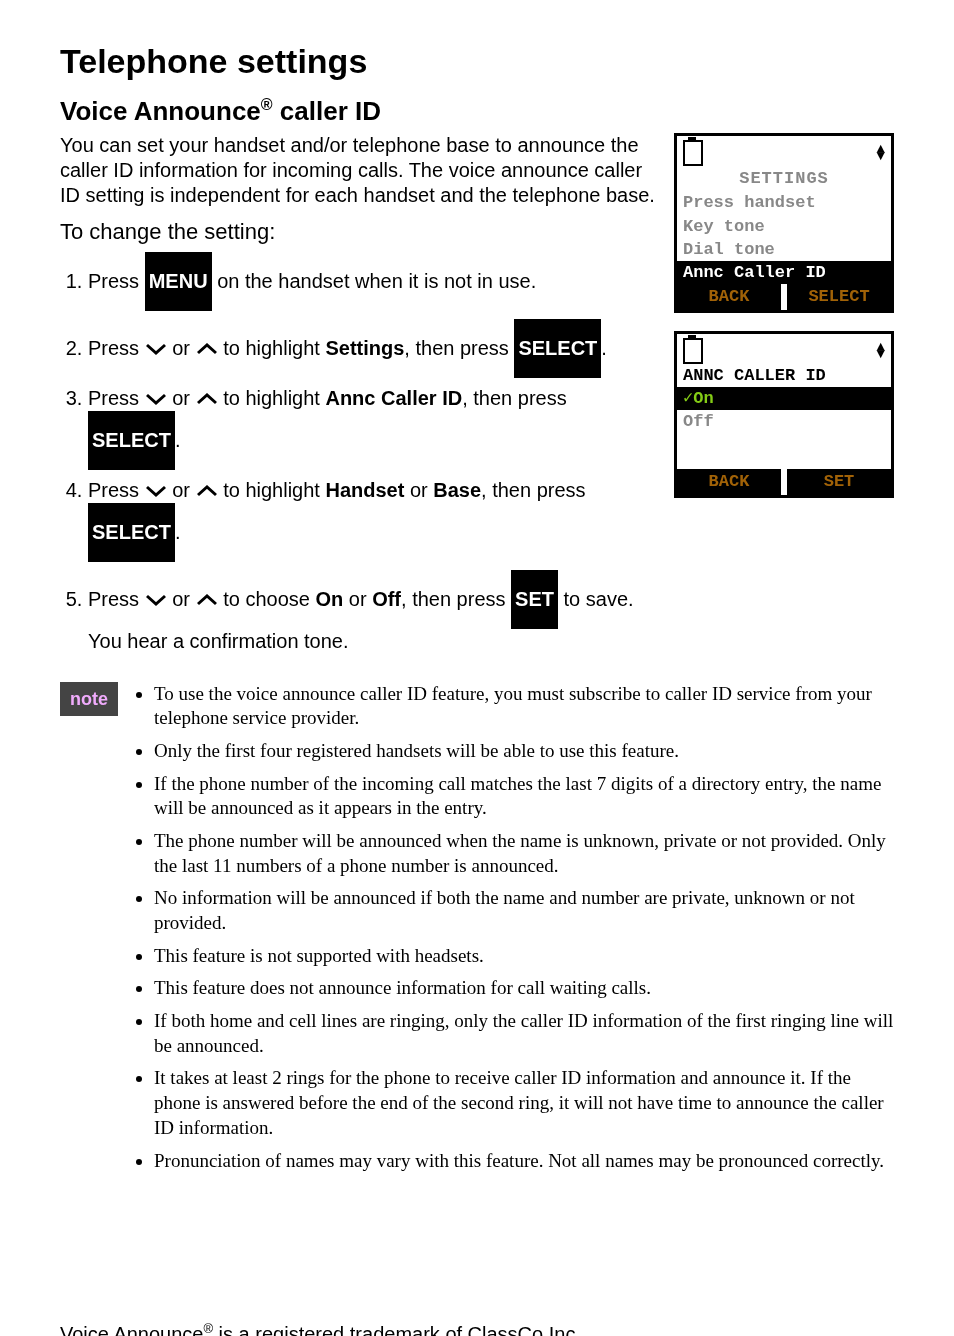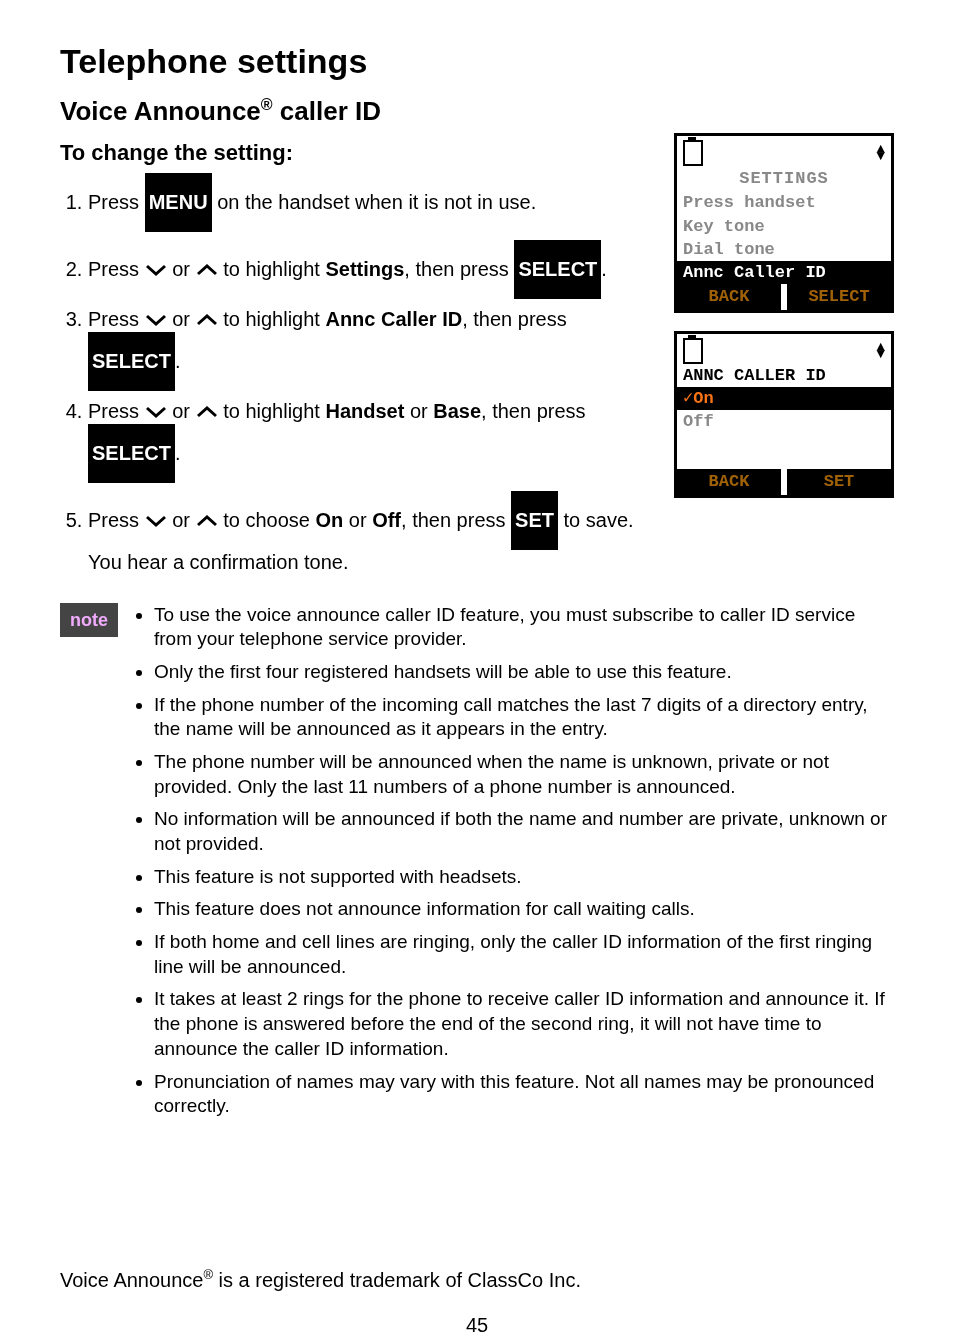--- a/index.html
+++ b/index.html
@@ -34,21 +34,21 @@
     .left-col {
       flex: 1;
       min-width: 0;
     }
     .right-col {
       width: 220px;
       flex-shrink: 0;
     }
     h3 {
       font-size: 22px;
-      font-weight: bold;
+      font-weight: normal;
       margin: 6px 0 6px 0;
     }
     ol {
       margin: 0;
       padding-left: 28px;
     }
     ol li {
       margin-bottom: 8px;
     }
     .btn-label {
@@ -81,20 +81,21 @@
     }
     .note-list {
       list-style: disc;
       margin: 0;
       padding-left: 24px;
       font-size: 19px;
       line-height: 1.3;
     }
     .note-list li {
       margin-bottom: 8px;
+      font-family: Liberation Serif, serif;
     }
 
     .trademark {
       margin-top: 140px;
       font-size: 20px;
     }
     .trademark sup { font-size: 13px; }
     .page-num {
       text-align: center;
       margin-top: 8px;
@@ -161,33 +162,34 @@
       color: #a16207;
       text-align: center;
       padding: 2px 0;
     }
     .lcd-softkeys > div:first-child {
       margin-right: 6px;
     }
     .lcd-spacer { height: 36px; }
     .lcd-row.check-row {
       background: #000;
-      color: #f97316;
+      color: #84cc16;
     }
   </style>
 </head>
 <body>
 
 <h1>Telephone settings</h1>
 <h2>
   <span>Voice Announce</span><sup>®</sup><span> caller ID</span>
 </h2>
 
 <div class="content-row">
   <div class="left-col">
+    <p class="intro">You can set your handset and/or telephone base to announce the caller ID information for incoming calls. The voice announce caller ID setting is independent for each handset and the telephone base.</p>
     <h3>To change the setting:</h3>
     <ol>
       <li>
         <span>Press </span><span class="btn-label">MENU</span><span> on the handset when it is not in use.</span>
       </li>
       <li>
         <span>Press </span><svg class="arrow-svg" width="22" height="12">
             <path d="M2 2 L11 10 L20 2" stroke="#000" stroke-width="3" fill="none"></path>
           </svg><span> or </span><svg class="arrow-svg" width="22" height="12">
             <path d="M2 10 L11 2 L20 10" stroke="#000" stroke-width="3" fill="none"></path>

